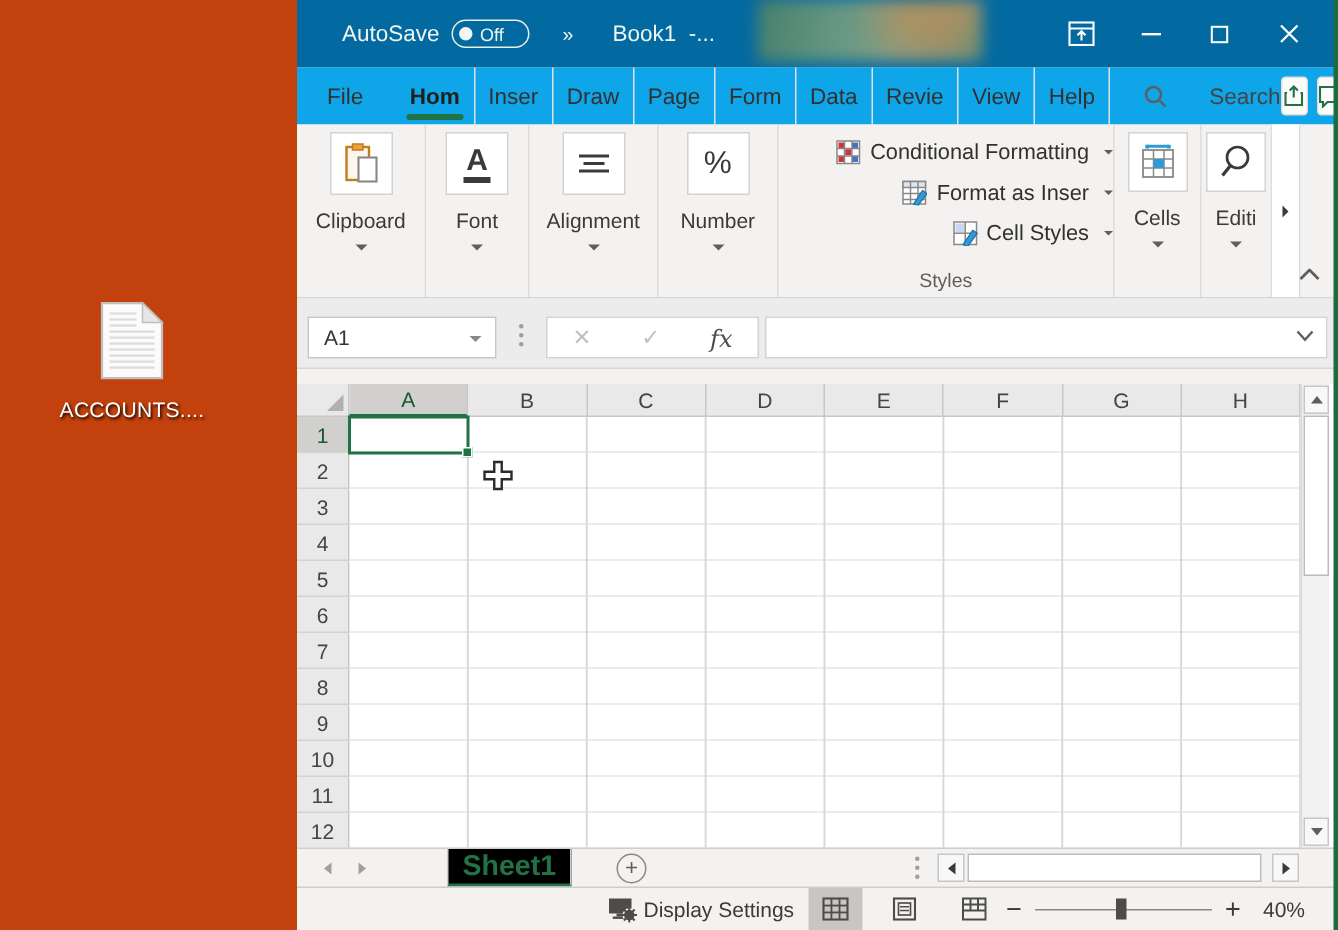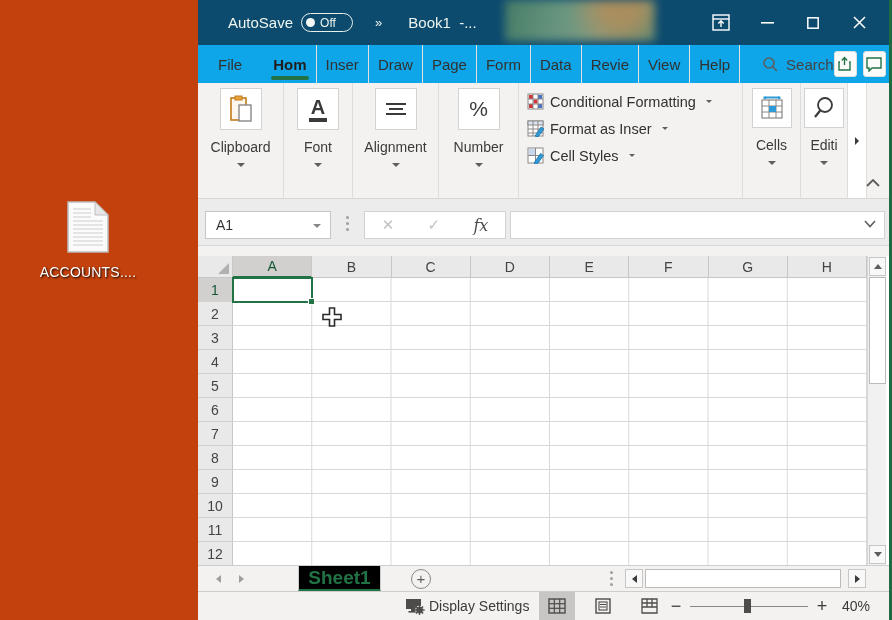--- a/index.html
+++ b/index.html
@@ -11,21 +11,21 @@
   .desktop { position:absolute; left:0; top:0; width:198px; height:620px; background:#c2410c; }
   .desk-icon { position:absolute; left:28px; top:200px; width:120px; text-align:center; cursor:default; }
   .desk-label { margin-top:6px; color:#fff; font-size:14px; letter-spacing:.2px;
                 text-shadow:1px 1px 2px #000; white-space:nowrap; }
 
   
   .window { position:absolute; left:198px; top:0; width:694px; height:620px; background:#f3f2f1; }
   .win-right-border { position:absolute; right:0; top:0; width:3px; height:620px; background:#1e6b41; z-index:60; }
 
   
-  .titlebar { position:absolute; left:0; top:0; width:694px; height:45px; background:#0c4a6e;
+  .titlebar { position:absolute; left:0; top:0; width:694px; height:45px; background:#0369a1;
               display:flex; align-items:center; color:#eef5ef; font-size:15px; }
   .tb-autosave { margin-left:30px; }
   .tb-pill { margin-left:8px; width:52px; height:19px; border:1.6px solid #e8f0ea; border-radius:10px;
              display:flex; align-items:center; padding:0 6px 0 4px; gap:5px; cursor:pointer; }
   .tb-dot { width:9px; height:9px; border-radius:50%; background:#f2f7f3; }
   .tb-off { font-size:12px; }
   .tb-chev { margin-left:22px; font-size:13px; letter-spacing:-2px; cursor:pointer; }
   .tb-title { margin-left:28px; white-space:pre; }
   .tb-blur { position:absolute; left:307px; top:0px; width:150px; height:41px;
              background:
@@ -38,39 +38,39 @@
 
   
   .tabbar { position:absolute; left:0; top:45px; width:694px; height:38px; background:#0ea5e9;
             display:flex; align-items:stretch; }
   .rtab { position:relative; display:flex; align-items:center; padding:0 9px; font-size:15px; color:#323130;
           border-right:1px solid #e1dfdd; cursor:pointer; white-space:nowrap; }
   .rtab:first-child { border-left:none; padding:0 14px; margin-left:6px; border-right:none; margin-right:8px; }
   .rtab.active { font-weight:bold; color:#201f1e; }
   .rtab.active::after { content:""; position:absolute; left:7px; right:7px; bottom:3px; height:4px;
                         background:#217346; border-radius:2px; }
-  .rtab-search { display:flex; align-items:center; gap:8px; margin-left:22px; color:#444; font-size:15px; cursor:text; }
+  .rtab-search { display:flex; align-items:center; gap:28px; margin-left:22px; color:#444; font-size:15px; cursor:text; }
   .tab-spacer { flex:1; }
   .tab-iconbtn { width:30px; height:26px; margin:6px 6px 0 0; border:1px solid #e1dfdd; background:#fbfbfa;
                  border-radius:3px; display:flex; align-items:center; justify-content:center; cursor:pointer; }
 
   
   .ribbon { position:absolute; left:0; top:83px; width:694px; height:116px; background:#f3f2f1;
             border-bottom:1px solid #d8d6d4; display:flex; }
   .rgroup { position:relative; display:flex; flex-direction:column; align-items:center;
             border-right:1px solid #ddd; padding-top:5px; }
   .rgroup.big { justify-content:flex-start; }
   .bigbtn { width:42px; height:42px; background:#fff; border:1px solid #d4d2d0; display:flex;
             align-items:center; justify-content:center; cursor:pointer; }
   .rlabel { margin-top:9px; font-size:14px; color:#3b3a39; white-space:nowrap; }
   .tri-down { width:0; height:0; border-left:4px solid transparent; border-right:4px solid transparent;
               border-top:4px solid #605e5c; margin-top:8px; cursor:pointer; }
   .tri-down.sm { border-left-width:3px; border-right-width:3px; border-top-width:3.5px; margin:0 0 0 4px; display:inline-block; }
   .g-clip { width:86px; } .g-font { width:69px; } .g-align { width:86px; } .g-num { width:80px; }
-  .g-styles { width:224px; align-items:flex-start; padding-left:8px; }
+  .g-styles { width:224px; align-items:flex-end; padding-left:8px; }
   .g-cells { width:58px; } .g-edit { width:46px; border-right:none; }
   .styles-row { display:flex; align-items:center; gap:6px; height:27px; font-size:14.5px; color:#323130; cursor:pointer; white-space:nowrap; }
   .styles-caption { position:absolute; left:0; right:0; bottom:4px; text-align:center; font-size:13px; color:#605e5c; }
   .ribbon-strip { width:20px; background:#fff; border-left:1px solid #ddd; border-right:1px solid #ddd;
                   display:flex; align-items:center; justify-content:center; }
   .tri-right { width:0; height:0; border-top:4px solid transparent; border-bottom:4px solid transparent;
                border-left:4px solid #3b3a39; cursor:pointer; }
   .ribbon-tail { flex:1; position:relative; }
   .collapse-btn { position:absolute; right:8px; bottom:6px; width:22px; height:18px; display:flex;
                   align-items:center; justify-content:center; cursor:pointer; }
@@ -351,20 +351,21 @@
           <svg width="17" height="17" viewBox="0 0 17 17">
             <rect x="1" y="1" width="15" height="15" fill="#fff" stroke="#8a8886"></rect>
             <rect x="2" y="2" width="6" height="6" fill="#c9d7ee"></rect>
             <line x1="1" y1="8.5" x2="16" y2="8.5" stroke="#8a8886"></line>
               <line x1="8.5" y1="1" x2="8.5" y2="16" stroke="#8a8886"></line>
             <path d="M7 16 L13.5 6.5 L16.5 8.5 L10 17.5 Z" fill="#2e9bd6" stroke="#1c6ea4" stroke-width="0.8"></path>
           </svg>
           <span>Cell Styles</span>
           <span class="tri-down sm"></span>
         </div>
+        <div class="styles-caption">Styles</div>
       </div>
 
       <div class="rgroup big g-cells">
         <div class="bigbtn" style="width:40px;height:40px">
           <svg width="24" height="24" viewBox="0 0 24 24">
             <rect x="2" y="4" width="20" height="18" fill="#fff" stroke="#8a8886" stroke-width="1.2"></rect>
             <line x1="2" y1="10" x2="22" y2="10" stroke="#8a8886"></line>
               <line x1="2" y1="16" x2="22" y2="16" stroke="#8a8886"></line>
             <line x1="9" y1="4" x2="9" y2="22" stroke="#8a8886"></line>
               <line x1="16" y1="4" x2="16" y2="22" stroke="#8a8886"></line>

